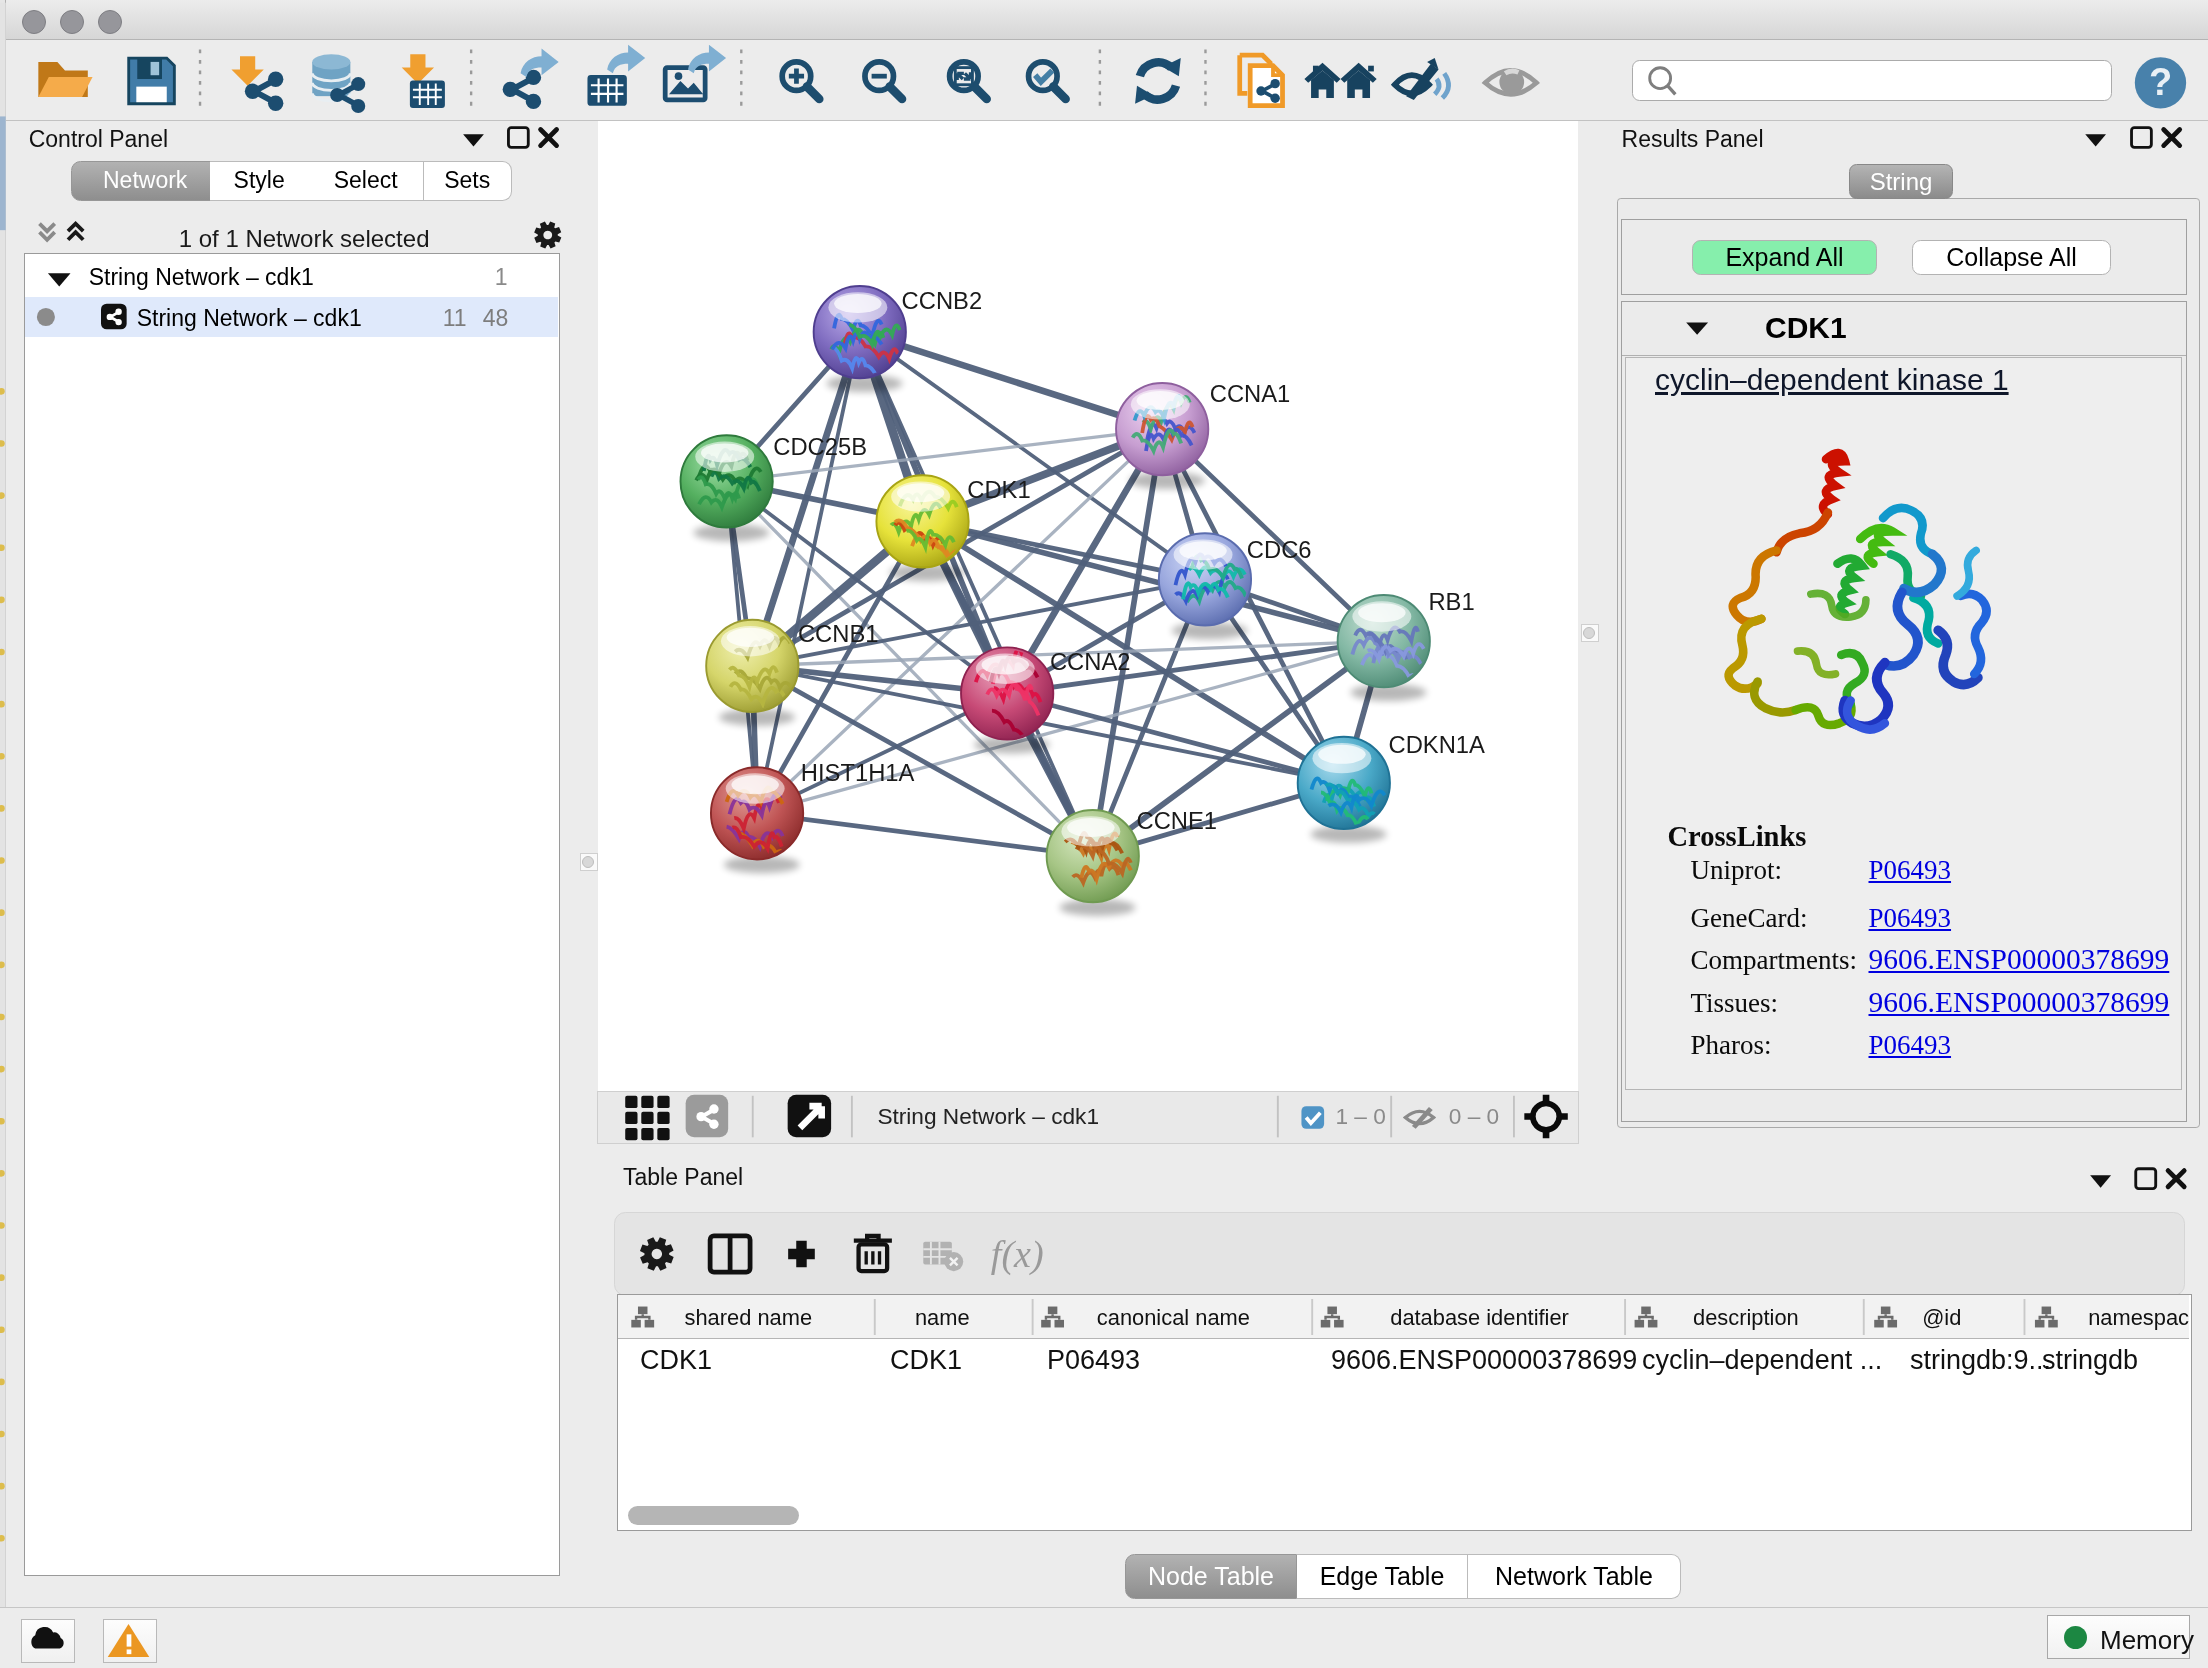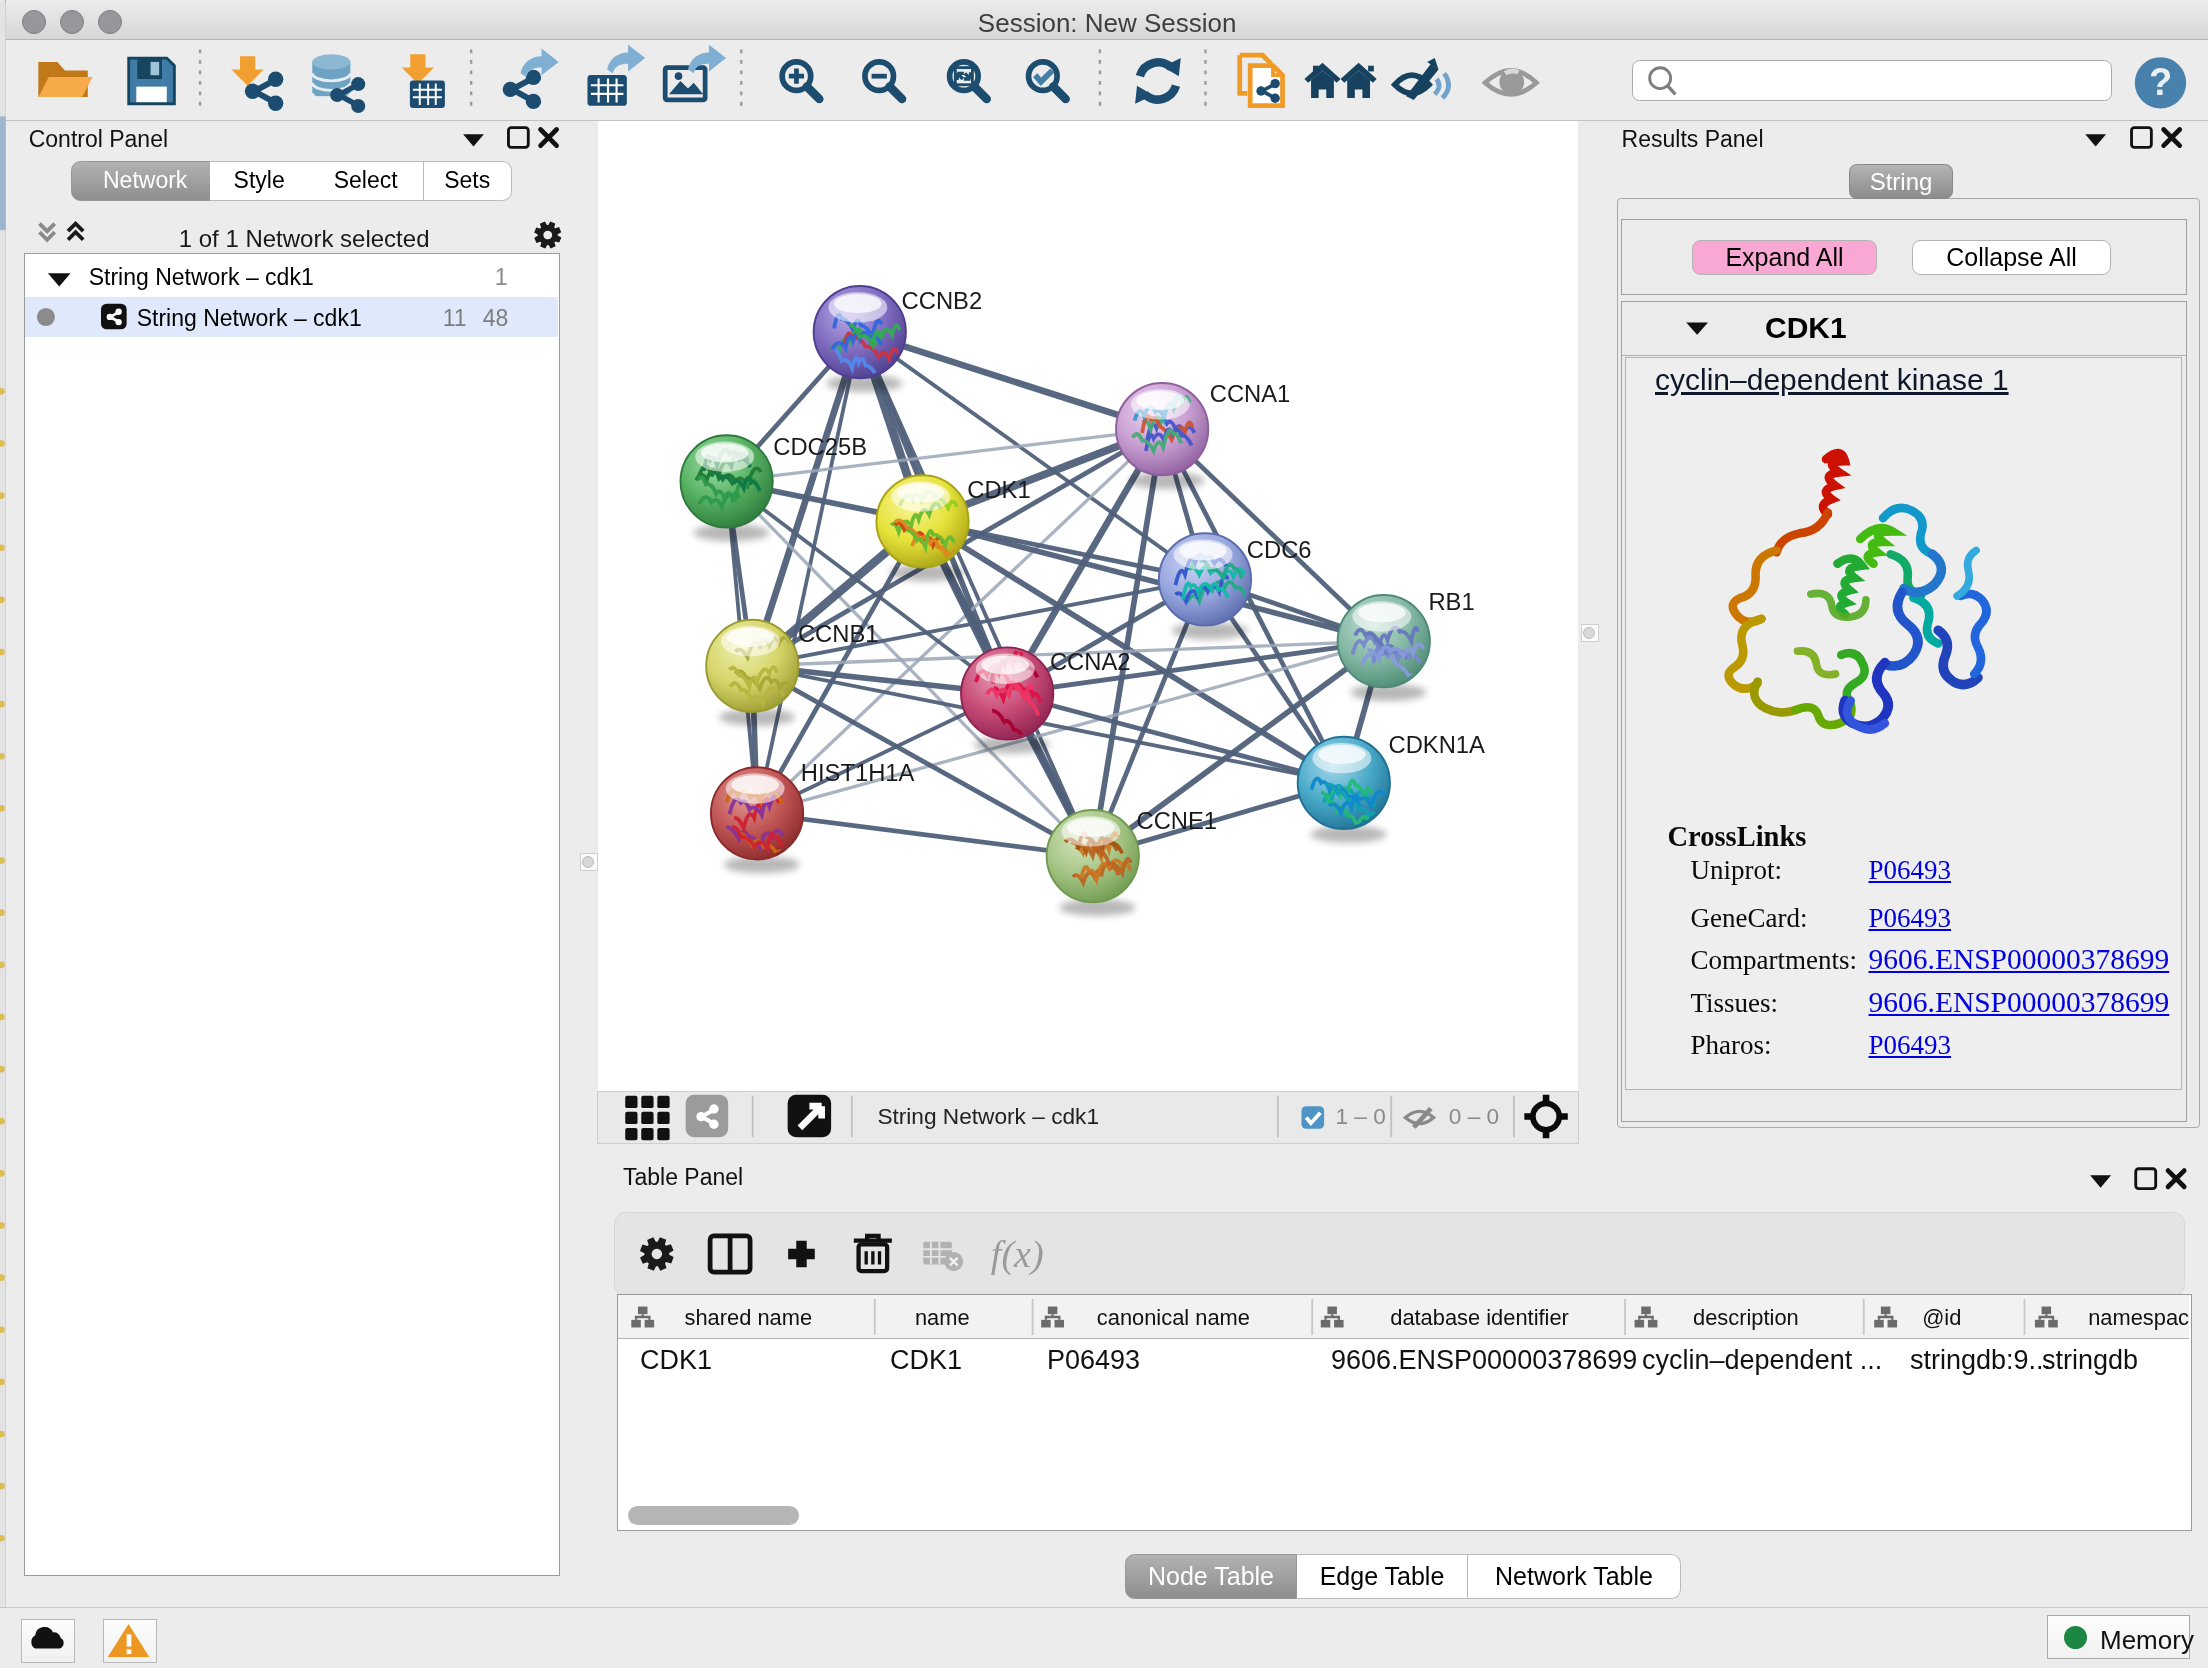--- a/index.html
+++ b/index.html
@@ -68,21 +68,20 @@
       <circle cx="1.5" cy="1400" r="3.5" fill="#dcb83c" opacity="0.9"></circle>
       <circle cx="1.5" cy="1455" r="3.5" fill="#dcb83c" opacity="0.9"></circle>
       <circle cx="1.5" cy="1510" r="3.5" fill="#dcb83c" opacity="0.9"></circle>
       <circle cx="1.5" cy="1565" r="3.5" fill="#dcb83c" opacity="0.9"></circle>
       <circle cx="1.5" cy="1620" r="3.5" fill="#dcb83c" opacity="0.9"></circle>
 </svg></div>
 <div id="titlebar" class="abs">
   <div class="tl" style="left:16px;"></div>
   <div class="tl" style="left:54px;"></div>
   <div class="tl" style="left:92px;"></div>
-  <div id="wintitle" class="abs">Session: New Session</div>
 </div>
 <div id="toolbar" class="abs">
 <svg width="2203" height="79" xmlns="http://www.w3.org/2000/svg" viewBox="0 0 2316 83">
 <defs>
   <g id="shareg">
     <path d="M14,-12 L-10,1 L14,14" stroke="#1c4d70" stroke-width="7" fill="none"></path>
     <circle cx="-12" cy="1" r="9" fill="#1c4d70"></circle>
     <circle cx="15" cy="-13" r="9" fill="#1c4d70"></circle>
     <circle cx="15" cy="15" r="9" fill="#1c4d70"></circle>
   </g>
@@ -649,21 +648,21 @@
 <div id="rpanel" class="abs">
   <div class="abs ptitle" style="left:7.6px; top:4.8px;">Results Panel</div>
   <svg class="abs" width="594" height="34" style="top:0" xmlns="http://www.w3.org/2000/svg" viewBox="0 0 625 36">
     <path d="M497,14 l22,0 l-11,13 z" fill="#111"></path>
     <rect x="546" y="7" width="21" height="21" rx="3" fill="none" stroke="#111" stroke-width="3"></rect>
     <path d="M580,9 l17,17 M597,9 l-17,17" stroke="#111" stroke-width="5" stroke-linecap="round"></path>
   </svg>
   <div class="abs" style="left:2.9px; top:77px; width:583px; height:930px; background:#ebebeb; border:1.9px solid #a9a9a9; border-radius:3.8px;"></div>
   <div class="abs" style="left:235px; top:43px; width:104px; height:35px; background:linear-gradient(#b4b4b4,#8b8b8b); border:1px solid #888; border-radius:7.6px; color:#fff; font-size:24px; text-align:center; line-height:34px;">String</div>
   <div class="abs" style="left:6.7px; top:98px; width:566px; height:76px; border:1.9px solid #9f9f9f;"></div>
-  <div class="abs" style="left:78px; top:119px; width:185px; height:35px; background:#f9a8d4; border:1.9px solid #b3b3b3; border-radius:8.6px; font-size:25px; text-align:center; line-height:33px;">Expand All</div>
+  <div class="abs" style="left:78px; top:119px; width:185px; height:35px; background:#86efac; border:1.9px solid #b3b3b3; border-radius:8.6px; font-size:25px; text-align:center; line-height:33px;">Expand All</div>
   <div class="abs" style="left:298px; top:119px; width:199px; height:35px; background:#fff; border:1.9px solid #b3b3b3; border-radius:8.6px; font-size:25px; text-align:center; line-height:33px;">Collapse All</div>
   <div class="abs" style="left:6.7px; top:180px; width:566px; height:821px; border:1.9px solid #9f9f9f;"></div>
   <svg class="abs" width="133" height="28.5" style="left:57px; top:190px;" xmlns="http://www.w3.org/2000/svg" viewBox="0 0 140 30">
     <path d="M16,12 l23,0 l-11.5,13 z" fill="#111"></path>
   </svg>
   <div class="abs" style="left:151px; top:190px; font-size:30px; font-weight:bold;">CDK1</div>
   <div class="abs" style="left:7.6px; top:234px; width:564px; height:1px; background:#b0b0b0;"></div>
   <div class="abs" style="left:10.5px; top:236px; width:557px; height:733px; background:#eeeeee; border:1.9px solid #b5b5b5;">
     <div class="abs" style="left:29.5px; top:4.8px; font-size:30px; color:#0f172a;text-decoration:underline;">cyclin–dependent kinase 1</div>
     <svg class="abs" width="361" height="328" style="left:48px; top:84px;" xmlns="http://www.w3.org/2000/svg" viewBox="0 0 380 345">

